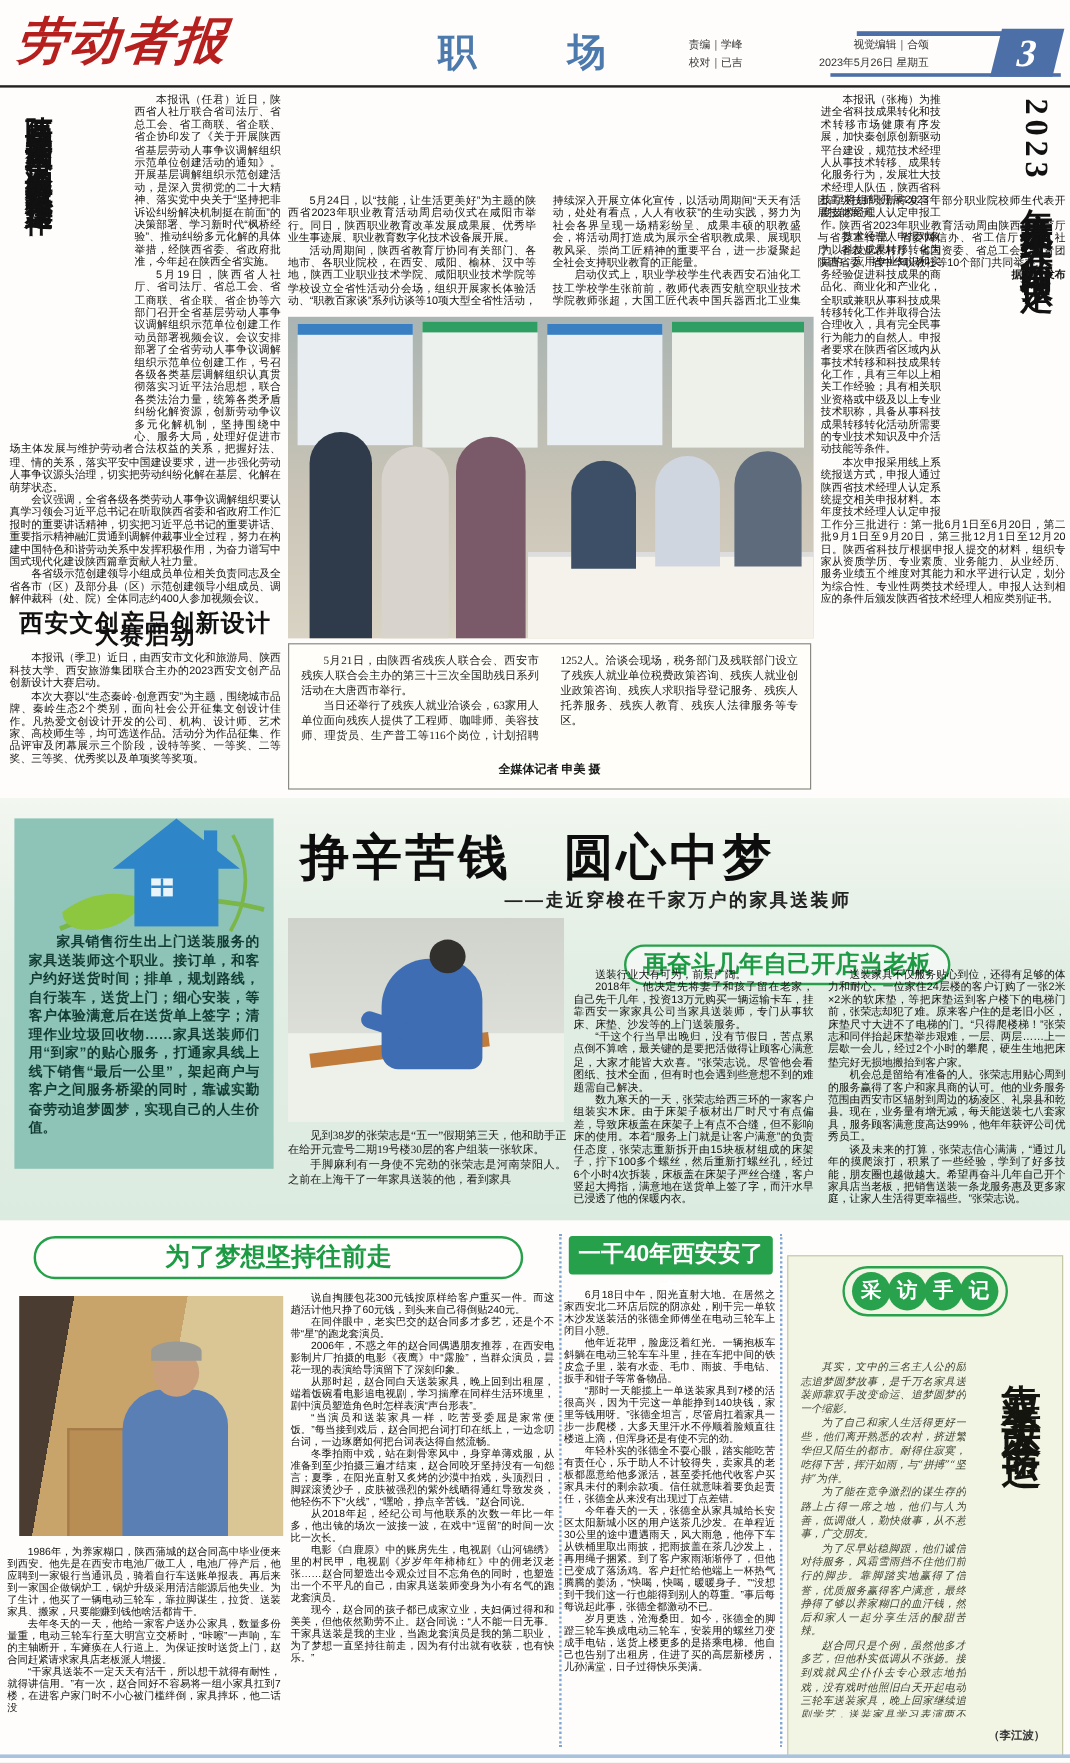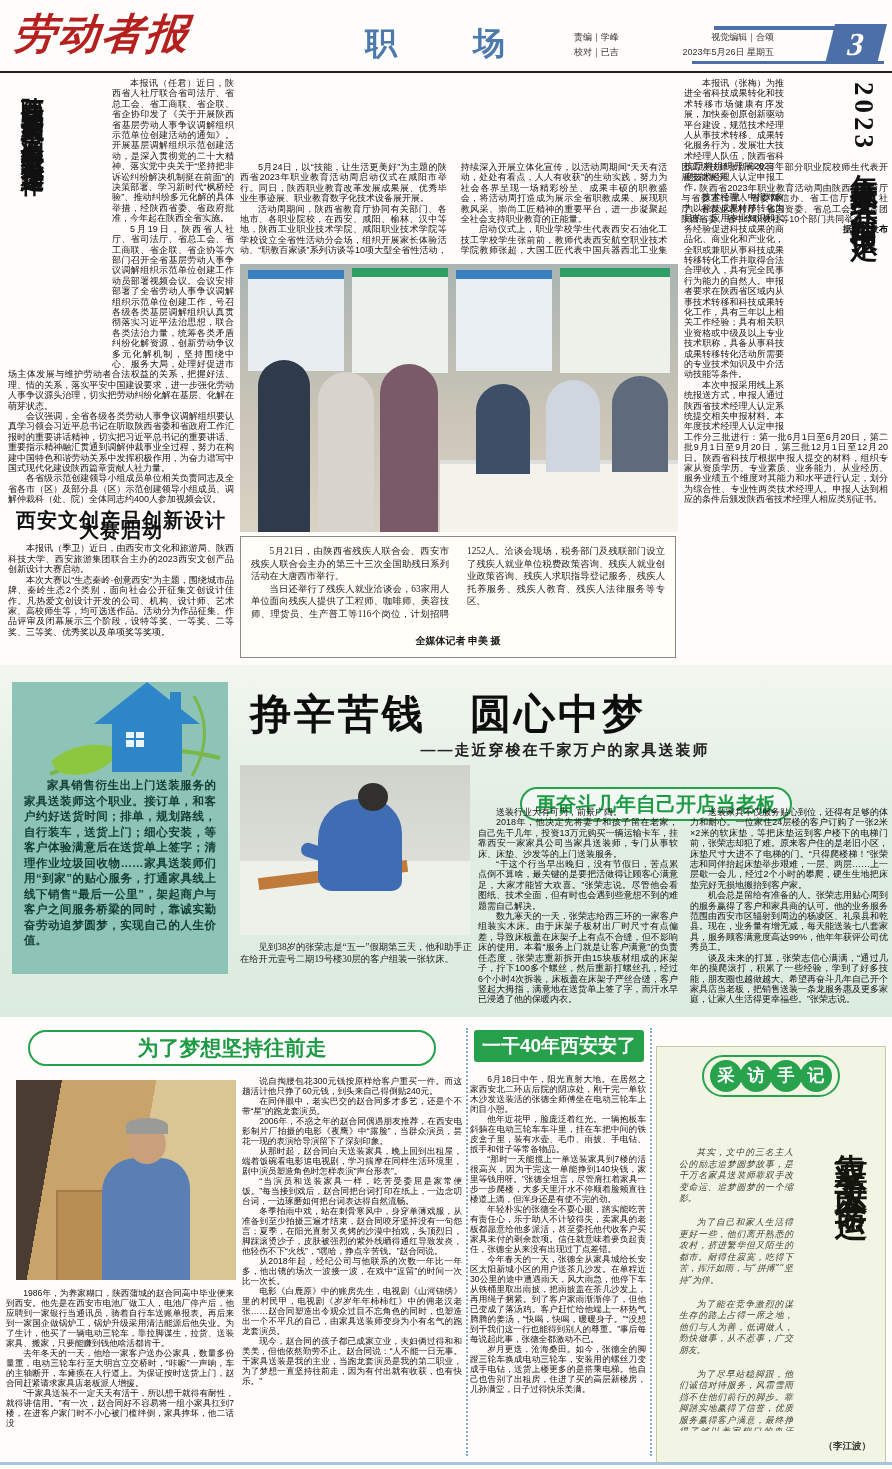--- a/index.html
+++ b/index.html
@@ -87,21 +87,21 @@
   .note-box{position:absolute;left:656px;top:24px;width:230px;height:418px;background:#f3f5e4;
             border:1px solid #c4c8a6;box-sizing:border-box;}
   .badge{position:absolute;left:50%;top:8px;transform:translateX(-50%);display:inline-flex;
          border:2px solid #28a24c;border-radius:26px;padding:3px 7px;background:#f3f5e4;}
   .badge .coin{width:32px;height:32px;border-radius:50%;background:#28a24c;color:#fff;
                font-weight:bold;font-size:17px;line-height:32px;text-align:center;margin:0 -1px;
                font-family:"Liberation Serif",serif;}
   .note-txt{position:absolute;left:10px;top:88px;width:138px;height:296px;overflow:hidden;
             font-family:"DejaVu Serif",serif;font-style:italic;font-size:8.8px;line-height:11.6px;
             color:#3a4030;text-align:justify;}
-  .note-txt p{margin:12px;text-indent:2em;}
+  .note-txt p{margin:0;text-indent:2em;}
   .vtitle{position:absolute;right:12px;top:80px;height:310px;writing-mode:vertical-rl;
           font-family:"DejaVu Serif",serif;font-weight:bold;font-size:33px;letter-spacing:9px;color:#15150f;}
   .note-byline{position:absolute;right:14px;bottom:10px;font-size:9.5px;font-weight:bold;color:#333;}
   .foot-bar{left:0;top:1462px;width:892px;height:3px;background:#a9c3de;}
   
   .decor{position:absolute;}
 </style>
 </head>
 <body>
 
@@ -212,20 +212,21 @@
 
     <div class="photo2">
       <div class="decor" style="left:0;top:96px;width:230px;height:74px;background:#eef0ea;"></div>
       <div class="decor" style="left:18px;top:104px;width:150px;height:12px;background:#c07a3a;transform:rotate(-7deg);"></div>
       <div class="decor" style="left:78px;top:34px;width:84px;height:92px;background:#3f6db3;border-radius:40px 34px 10px 14px;"></div>
       <div class="decor" style="left:118px;top:18px;width:30px;height:28px;background:#31302c;border-radius:50%;"></div>
       <div class="decor" style="left:60px;top:84px;width:54px;height:14px;background:#3f6db3;border-radius:8px;transform:rotate(18deg);"></div>
     </div>
     <div class="feat-cap">
         <p>见到38岁的张荣志是“五一”假期第三天，他和助手正在给开元壹号二期19号楼30层的客户组装一张软床。</p>
+        <p>手脚麻利有一身使不完劲的张荣志是河南荥阳人。之前在上海干了一年家具送装的他，看到家具</p>
       </div>
 
     <div class="pill-outline pill1">再奋斗几年自己开店当老板</div>
     <div class="fcol fcolA txt">
         <p>送装行业大有可为，前景广阔。</p>
         <p>2018年，他决定先将妻子和孩子留在老家，自己先干几年，投资13万元购买一辆运输卡车，挂靠西安一家家具公司当家具送装师，专门从事软床、床垫、沙发等的上门送装服务。</p>
         <p>“干这个行当早出晚归，没有节假日，苦点累点倒不算啥，最关键的是要把活做得让顾客心满意足，大家才能皆大欢喜。”张荣志说。尽管他会看图纸、技术全面，但有时也会遇到些意想不到的难题需自己解决。</p>
         <p>数九寒天的一天，张荣志给西三环的一家客户组装实木床。由于床架子板材出厂时尺寸有点偏差，导致床板盖在床架子上有点不合缝，但不影响床的使用。本着“服务上门就是让客户满意”的负责任态度，张荣志重新拆开由15块板材组成的床架子，拧下100多个螺丝，然后重新打螺丝孔，经过6个小时4次拆装，床板盖在床架子严丝合缝，客户竖起大拇指，满意地在送货单上签了字，而汗水早已浸透了他的保暖内衣。</p>
       </div>
     <div class="fcol fcolB txt">

